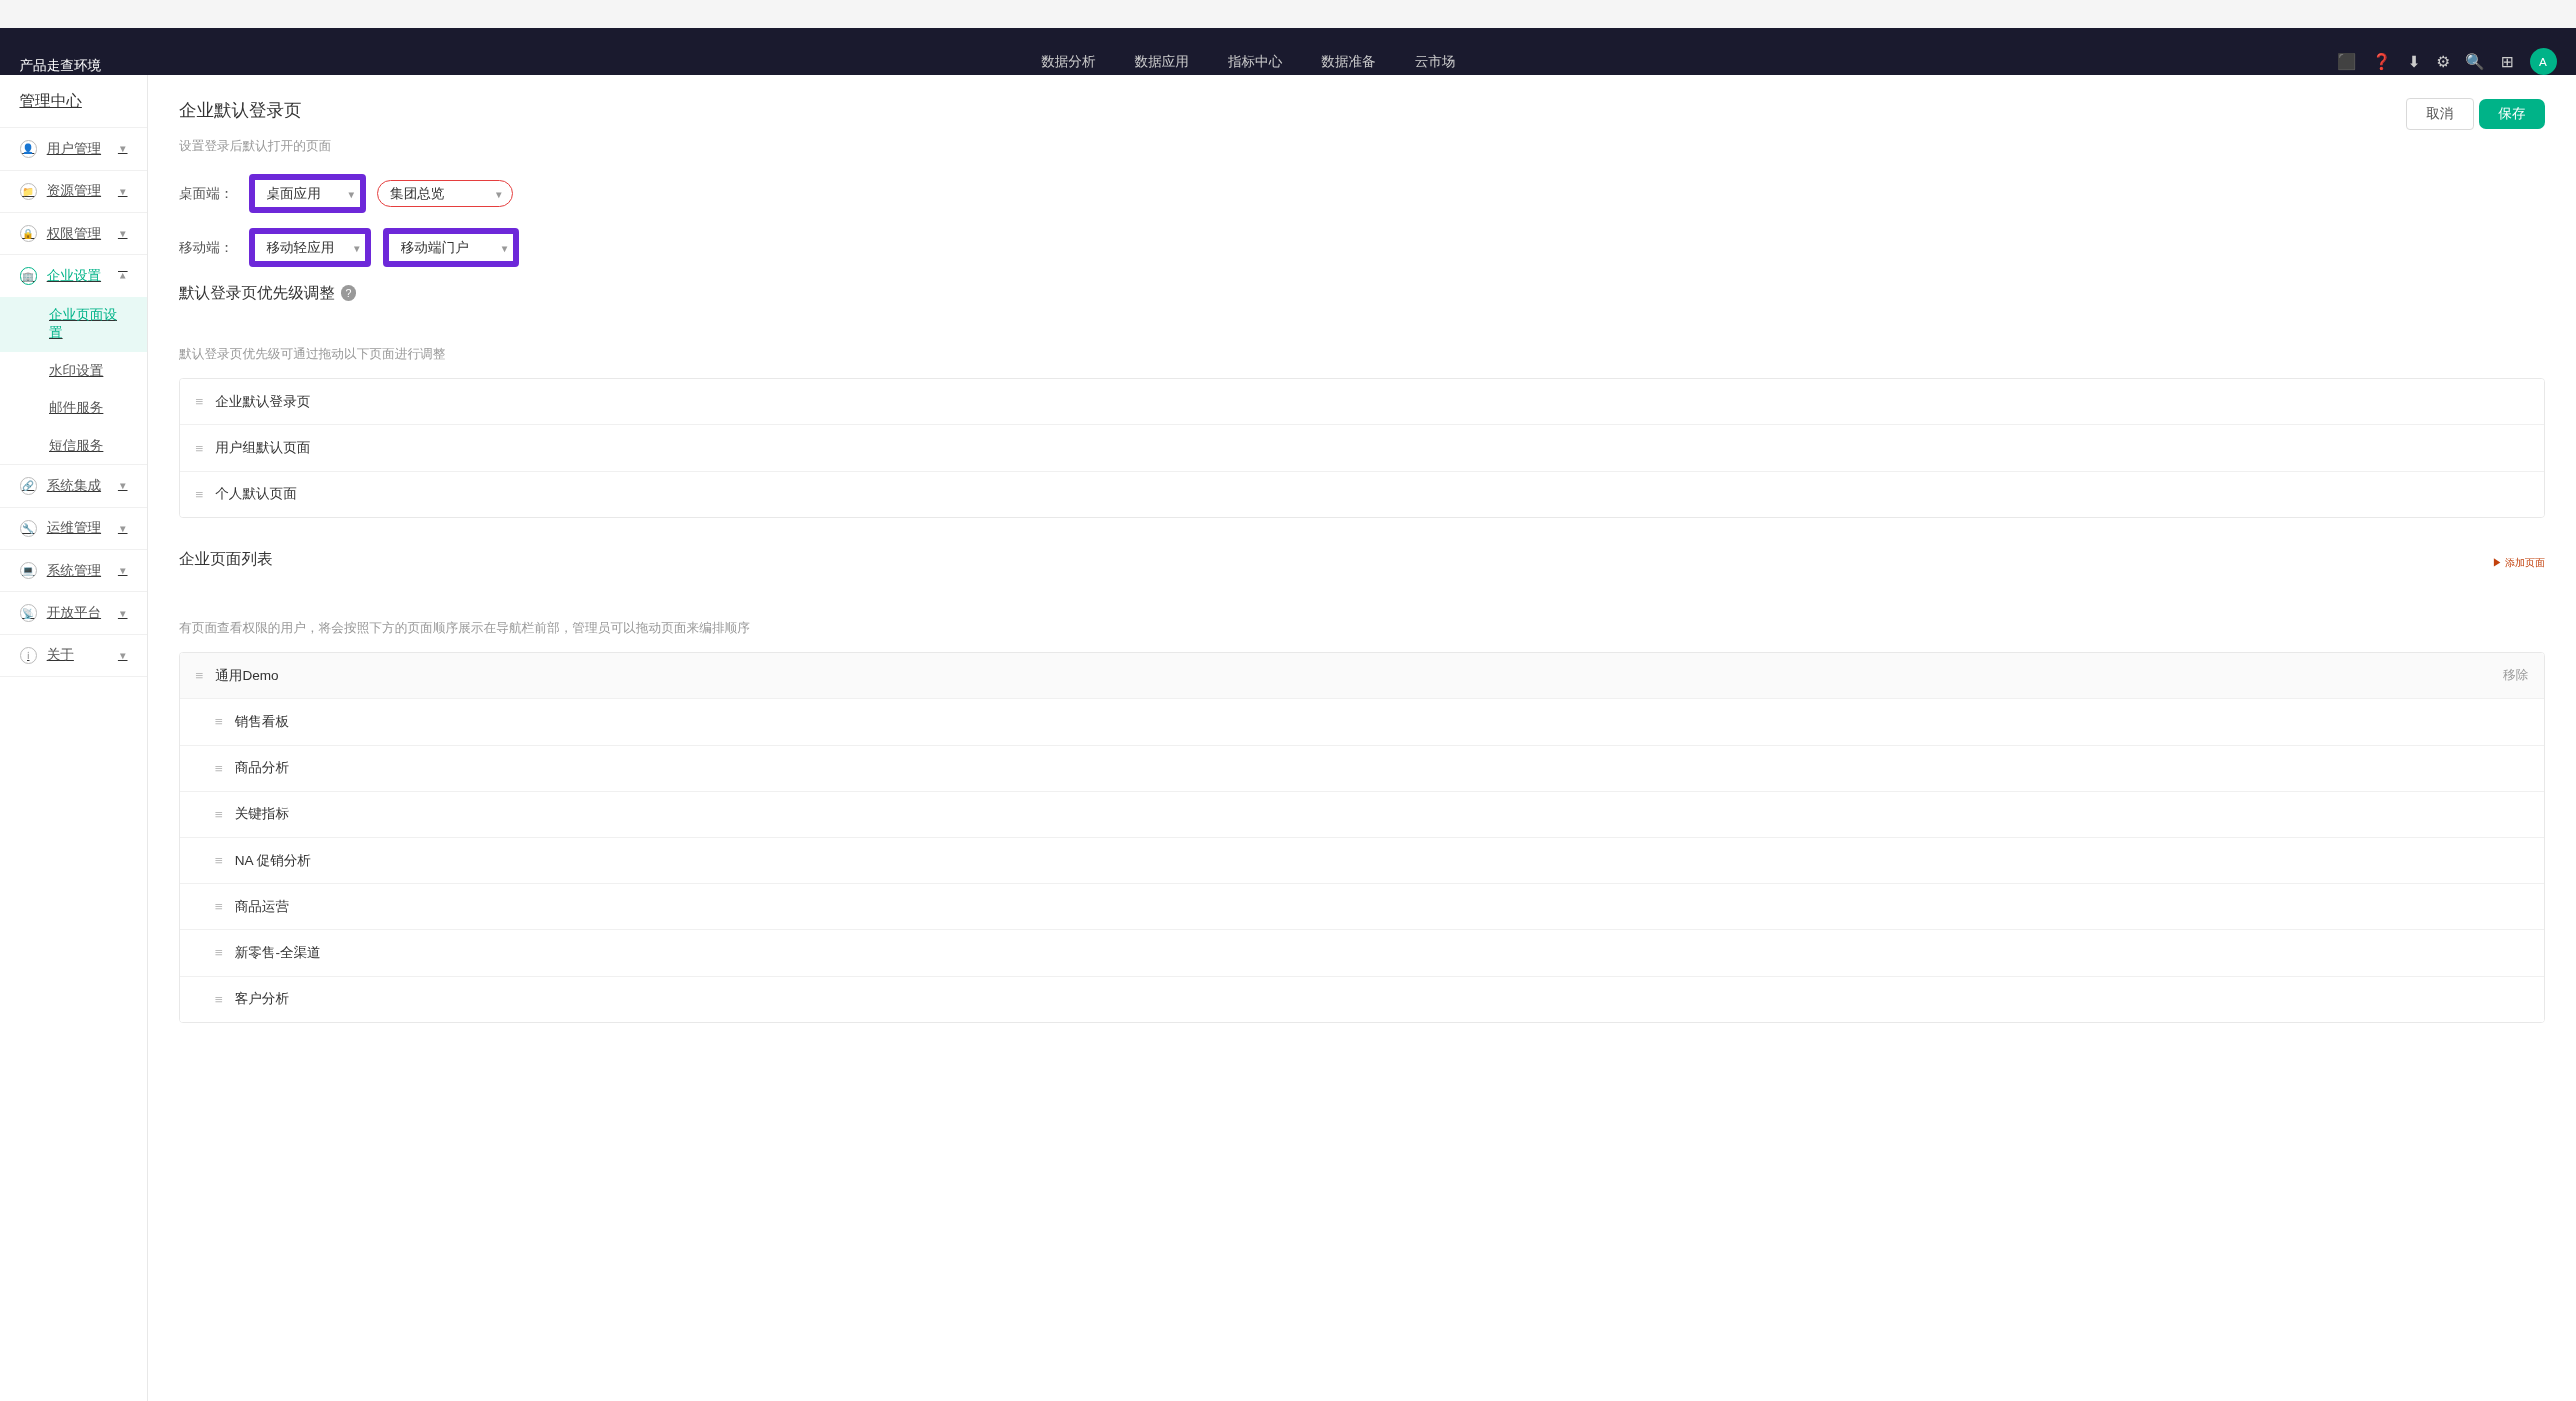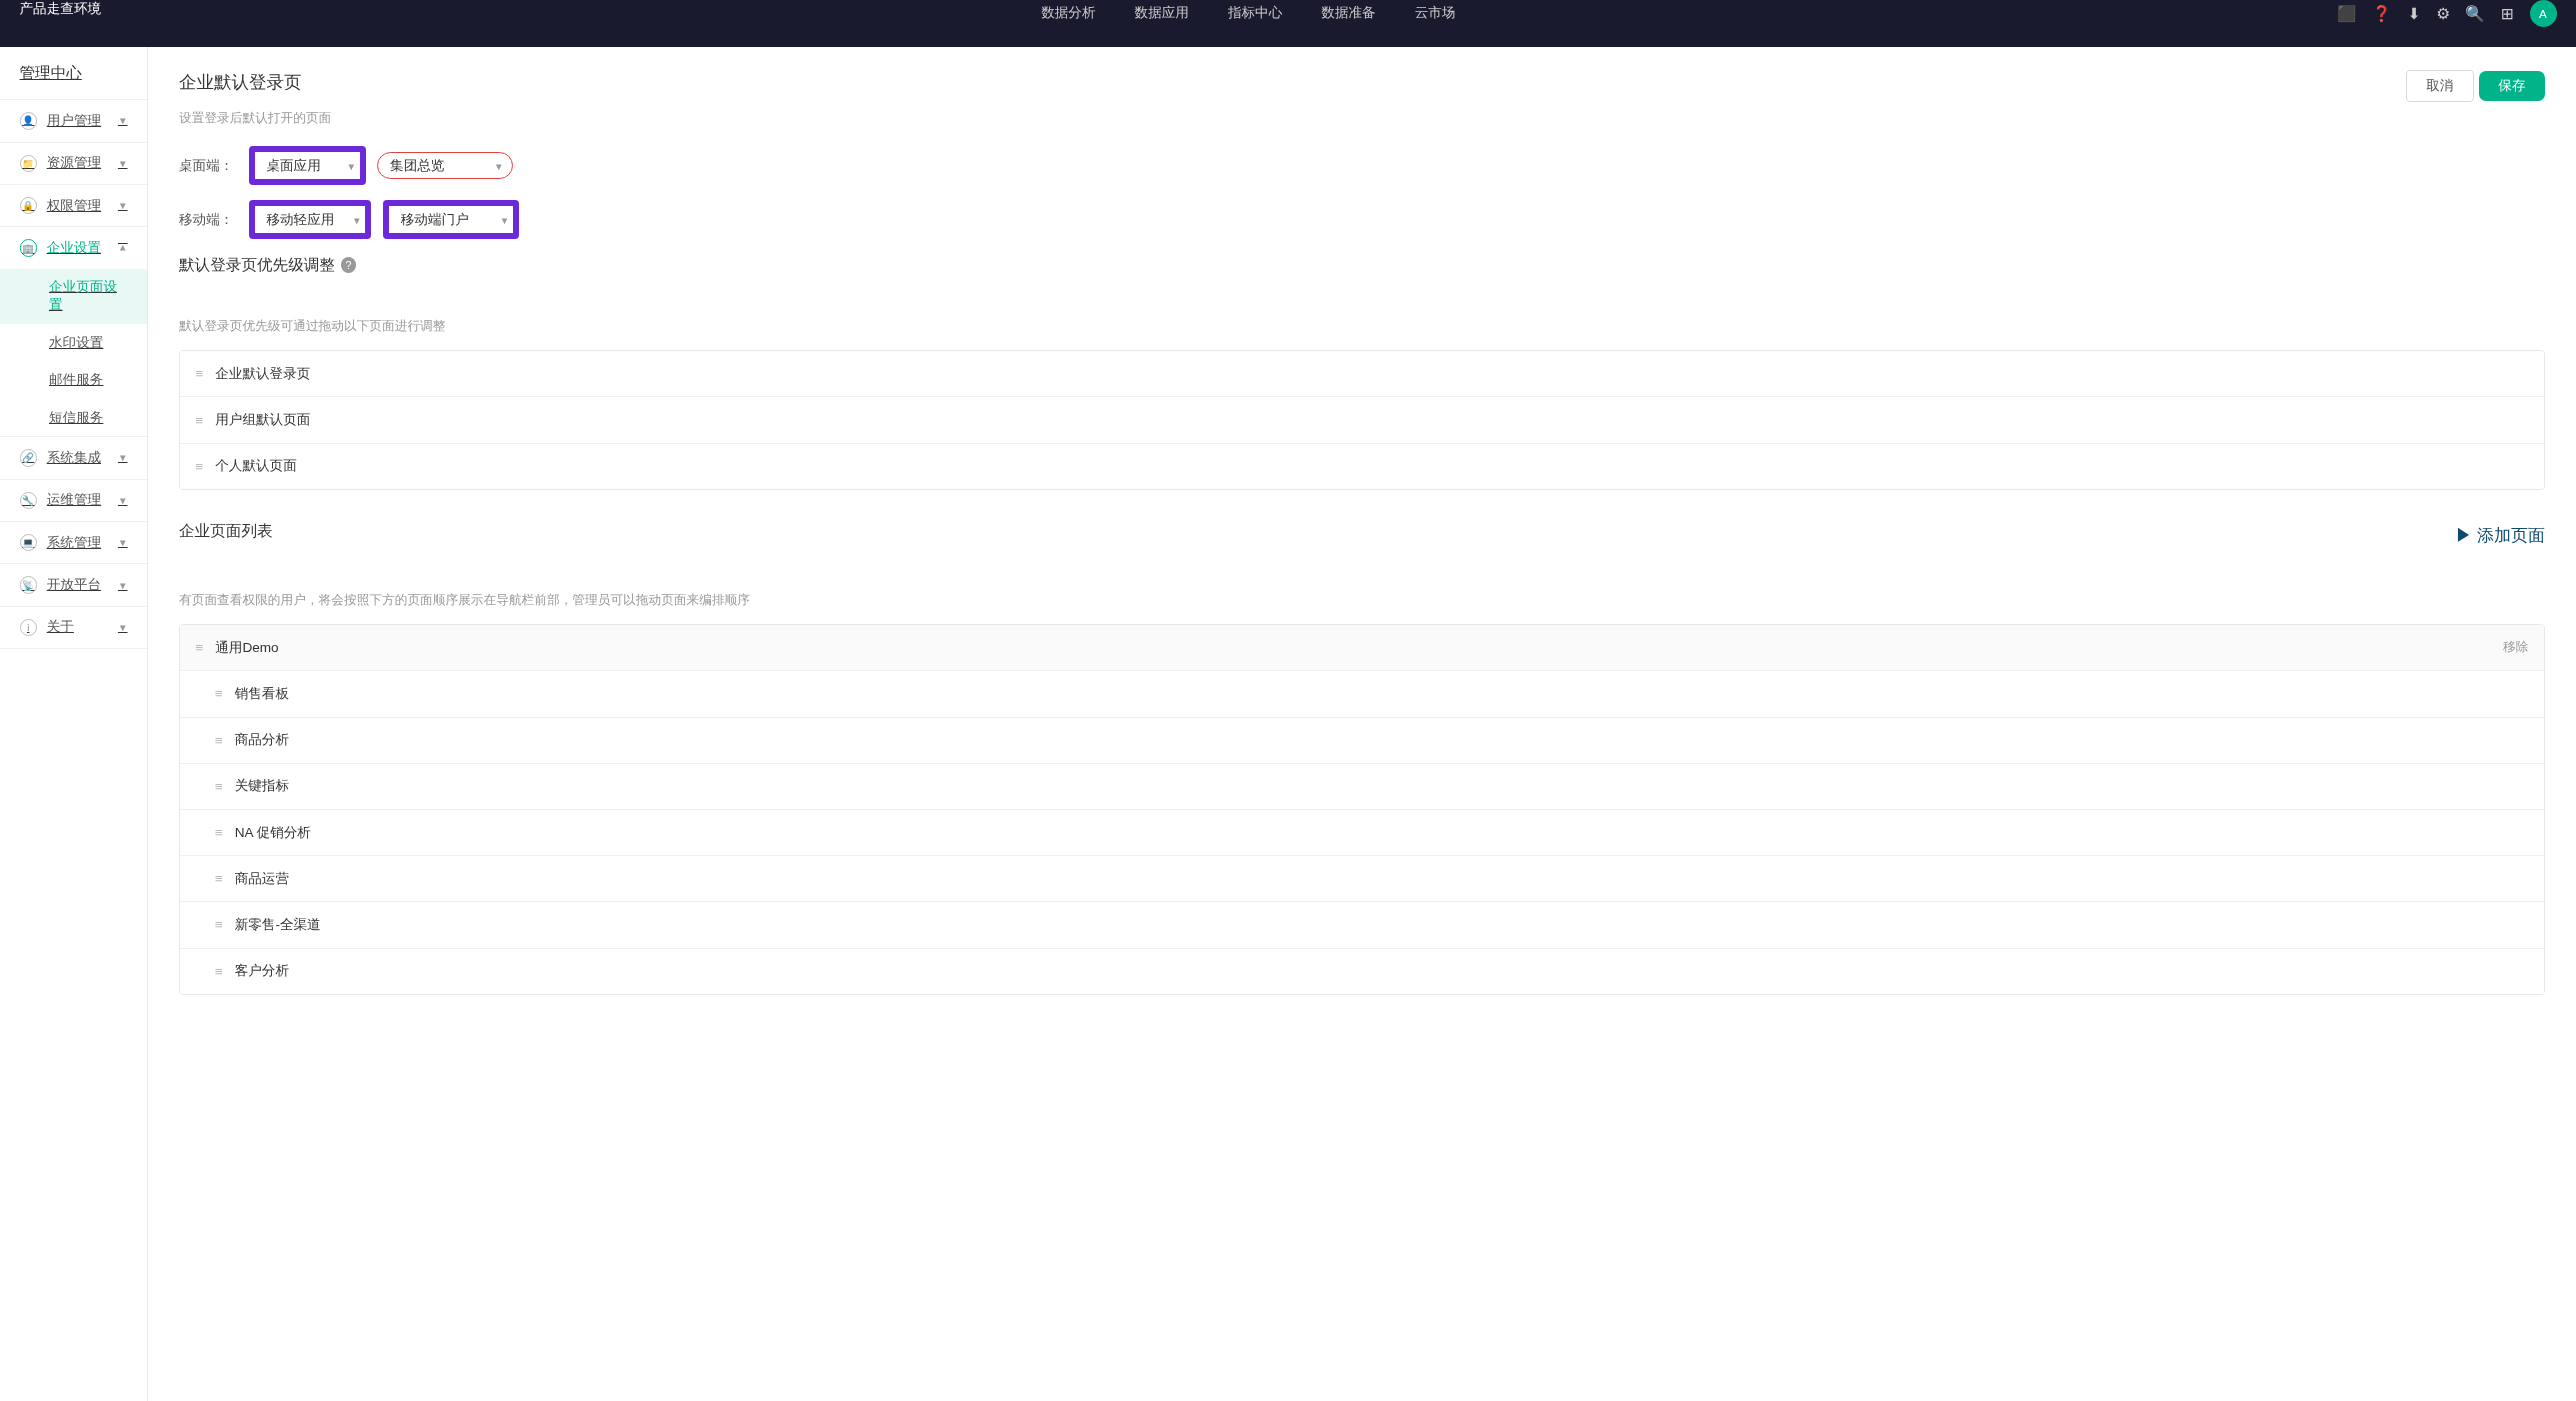--- a/index.html
+++ b/index.html
@@ -4,24 +4,25 @@
   <style>
     * { box-sizing: border-box; margin: 0; padding: 0; }
     body { font-family: "PingFang SC", "Microsoft YaHei", sans-serif; font-size: 13.6px; color: #333; background: #f5f5f5; display: flex; flex-direction: column; height: 100vh; overflow: hidden; }
 
     
     .top-nav {
       background: #1a1a2e;
       color: #ccc;
       height: 47px;
       display: flex;
-      align-items: flex-start;
+      align-items: flex-end;
       padding: 0 19.5px;
       flex-shrink: 0;
       position: relative;
+      margin-top: 28px;
     }
     .top-nav .brand {
       color: #fff;
       font-size: 13.6px;
       margin-right: 58px;
       white-space: nowrap;
     }
     .top-nav .nav-items {
       display: flex;
       gap: 39px;
@@ -275,22 +276,22 @@
     }
 
     
     .section-header {
       display: flex;
       justify-content: space-between;
       align-items: center;
       margin-bottom: 7.8px;
     }
     .add-page-btn {
-      color: #0c4a6e;
-      font-size: 17px;
+      color: #c2410c;
+      font-size: 10px;
       cursor: pointer;
       display: flex;
       align-items: center;
       gap: 3.9px;
       margin-left: 8px;
     }
 
     
     .page-table {
       border: 1px solid #e8e8e8;

